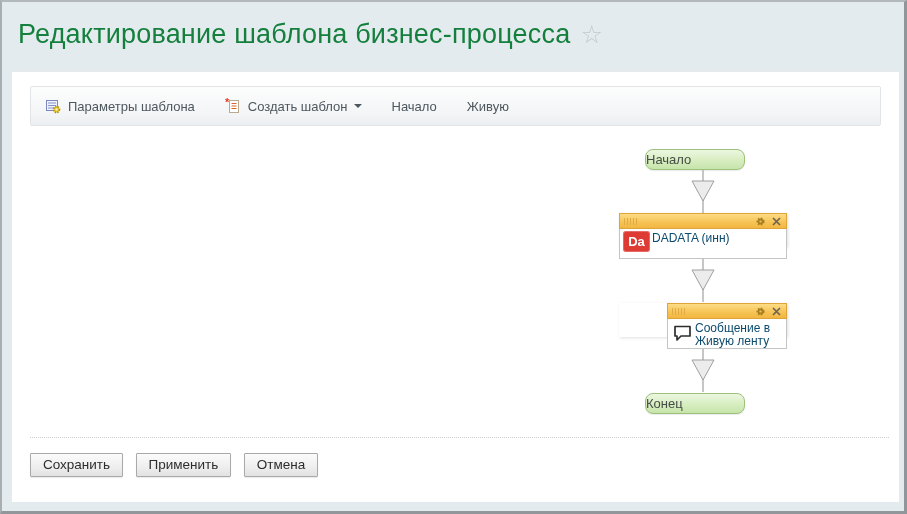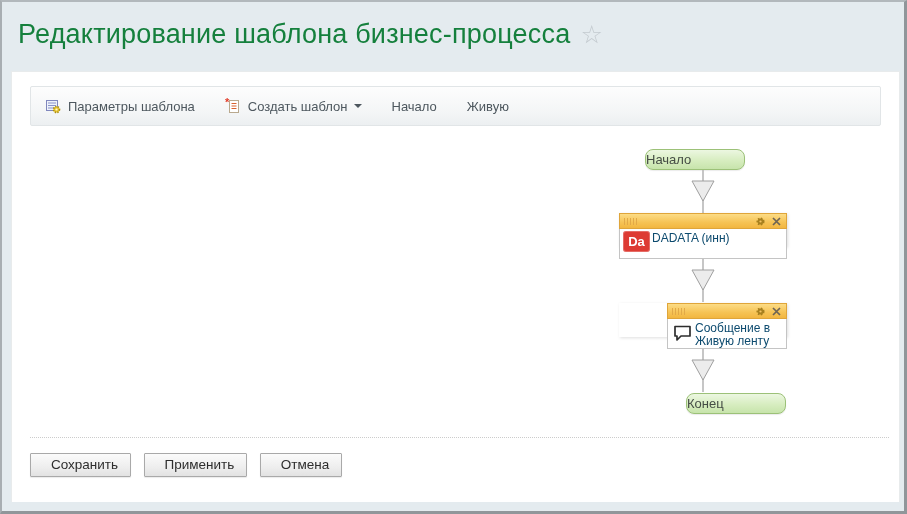--- a/index.html
+++ b/index.html
@@ -48,21 +48,21 @@
   .canvas { position:relative; height:311px; }
 
   .terminal {
     position:absolute; width:100px; height:21px;
     background:linear-gradient(180deg,#ecf7e1 0%,#d7edc0 55%,#c7e4ab 100%);
     border:1px solid #9cc178; border-radius:8px;
     font-size:13px; color:#454d45; text-align:left; line-height:19px;
     box-shadow:0 1px 1px rgba(0,0,0,0.08);
   }
   .terminal-start { left:633px; top:23px; }
-  .terminal-end   { left:633px; top:267px;margin-left:41px; }
+  .terminal-end   { left:633px; top:267px; }
 
   .connector { position:absolute; width:26px; height:43px; left:678px; }
   .connector-1 { top:44px; }
   .connector-2 { top:133px; }
   .connector-3 { top:223px; }
 
   .activity {
     position:absolute; left:607px; width:168px; height:34px;
     box-shadow:1px 1px 3px rgba(0,0,0,0.13);
   }
@@ -93,21 +93,21 @@
     color:#fff; font-weight:bold; font-size:13px;
     display:flex; align-items:center; justify-content:center;
     box-shadow:inset 0 0 0 1px rgba(255,255,255,0.25);
   }
   .bubble-icon { flex:0 0 20px; margin:3px 2px 0 2px; display:inline-flex; }
 
   
   .separator { margin:0 10px 0 18px; border-top:1px dotted #cccccc; }
   .footer { padding:15px 0 0 18px; }
   .btn {
-    display:inline-block; margin-right:8px; padding:3px 12px 4px 20px;
+    display:inline-block; margin-right:8px; padding:3px 12px 4px 12px;
     background:linear-gradient(180deg,#fbfbfb 0%,#eeeeee 60%,#e2e2e2 100%);
     border:1px solid #a9a9a9; border-radius:1px;
     font-size:13.5px; color:#2d2d2d; cursor:pointer;
     box-shadow:0 1px 1px rgba(0,0,0,0.08);
   }
 </style>
 </head>
 <body>
 
 <div class="frame">

